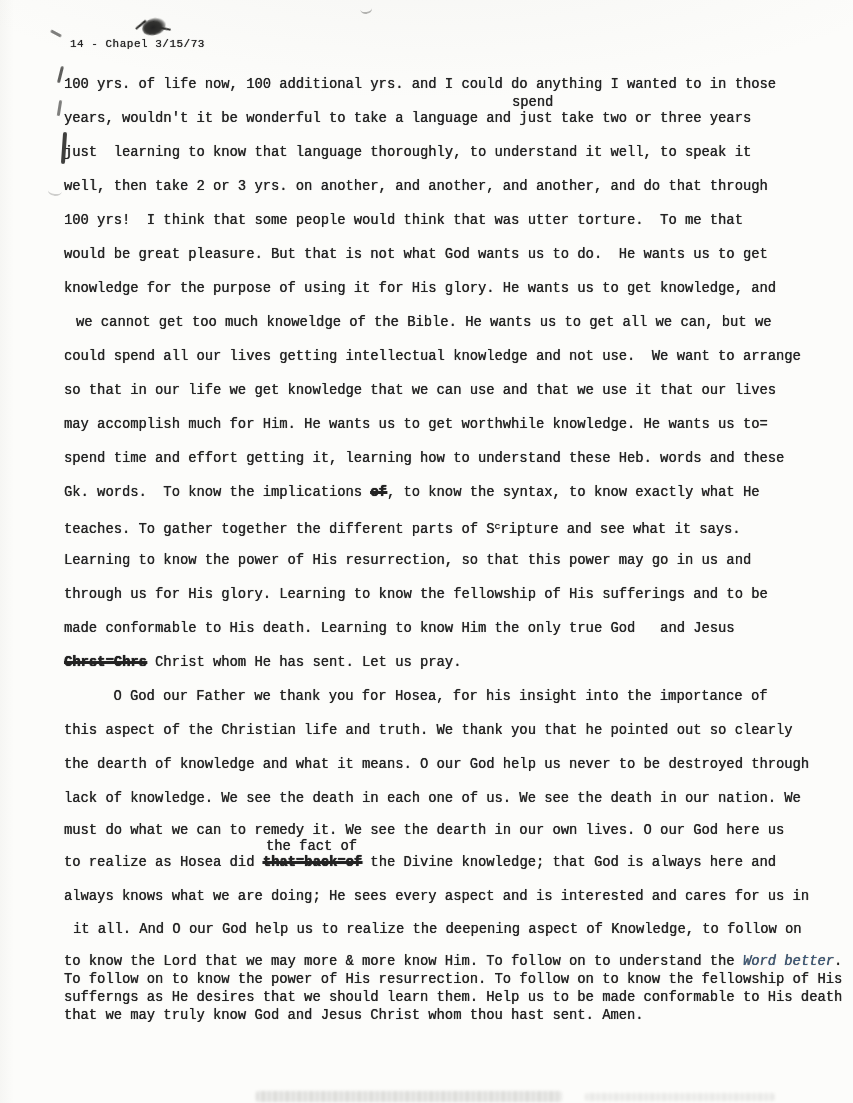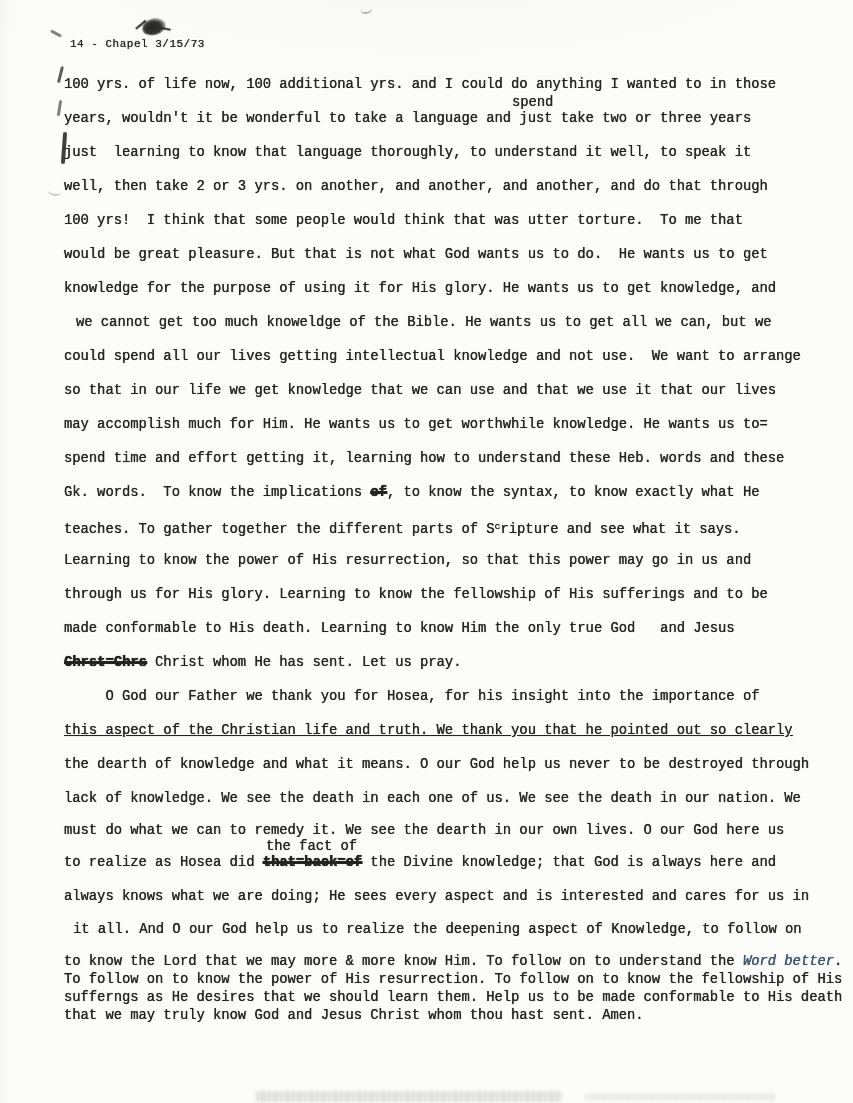--- a/index.html
+++ b/index.html
@@ -111,22 +111,22 @@
       <div class="tline" style="top: 348px; left: 64px;"><span>could spend all our lives getting intellectual knowledge and not use.  We want to arrange</span></div>
       <div class="tline" style="top: 382px; left: 64px;"><span>so that in our life we get knowledge that we can use and that we use it that our lives</span></div>
       <div class="tline" style="top: 416px; left: 64px;"><span>may accomplish much for Him. He wants us to get worthwhile knowledge. He wants us to=</span></div>
       <div class="tline" style="top: 450px; left: 64px;"><span>spend time and effort getting it, learning how to understand these Heb. words and these</span></div>
       <div class="tline" style="top: 484px; left: 64px;"><span>Gk. words.  To know the implications </span><span class="strike">of</span><span>, to know the syntax, to know exactly what He</span></div>
       <div class="tline" style="top: 518px; left: 64px;"><span>teaches. To gather together the different parts of S</span><span class="sup">c</span><span>ripture and see what it says.</span></div>
       <div class="tline" style="top: 552px; left: 64px;"><span>Learning to know the power of His resurrection, so that this power may go in us and</span></div>
       <div class="tline" style="top: 586px; left: 64px;"><span>through us for His glory. Learning to know the fellowship of His sufferings and to be</span></div>
       <div class="tline" style="top: 620px; left: 64px;"><span>made conformable to His death. Learning to know Him the only true God   and Jesus</span></div>
       <div class="tline" style="top: 654px; left: 64px;"><span class="strike">Chrst=Chrs</span><span> Christ whom He has sent. Let us pray.</span></div>
-      <div class="tline" style="top: 688px; left: 64px; font-family: Liberation Mono, monospace;"><span>     O God our Father we thank you for Hosea, for his insight into the importance of</span></div>
-      <div class="tline" style="top: 722px; left: 64px; text-decoration: underline;"><span>this aspect of the Christian life and truth. We thank you that he pointed out so clearly</span></div>
+      <div class="tline" style="top: 688px; left: 72px; font-family: Liberation Mono, monospace;"><span>     O God our Father we thank you for Hosea, for his insight into the importance of</span></div>
+      <div class="tline" style="top: 722px; left: 64px;"><span>this aspect of the Christian life and truth. We thank you that he pointed out so clearly</span></div>
       <div class="tline" style="top: 756px; left: 64px;"><span>the dearth of knowledge and what it means. O our God help us never to be destroyed through</span></div>
       <div class="tline" style="top: 790px; left: 64px;"><span>lack of knowledge. We see the death in each one of us. We see the death in our nation. We</span></div>
       <div class="tline" style="top: 822px; left: 64px;"><span>must do what we can to remedy it. We see the dearth in our own lives. O our God here us</span></div>
       <div class="tline" style="top: 838px; left: 266px;"><span>the fact of</span></div>
       <div class="tline" style="top: 854px; left: 64px;"><span>to realize as Hosea did </span><span class="strike">that=back=of</span><span> the Divine knowledge; that God is always here and</span></div>
       <div class="tline" style="top: 888px; left: 64px;"><span>always knows what we are doing; He sees every aspect and is interested and cares for us in</span></div>
       <div class="tline" style="top: 921px; left: 64px; margin-left: 9px;"><span>it all. And O our God help us to realize the deepening aspect of Knowledge, to follow on</span></div>
       <div class="tline" style="top: 953px; left: 64px;"><span>to know the Lord that we may more &amp; more know Him. To follow on to understand the </span><span class="em">Word better</span><span>.</span></div>
       <div class="tline" style="top: 971px; left: 64px;"><span>To follow on to know the power of His resurrection. To follow on to know the fellowship of His</span></div>
       <div class="tline" style="top: 989px; left: 64px;"><span>sufferngs as He desires that we should learn them. Help us to be made conformable to His death</span></div>

